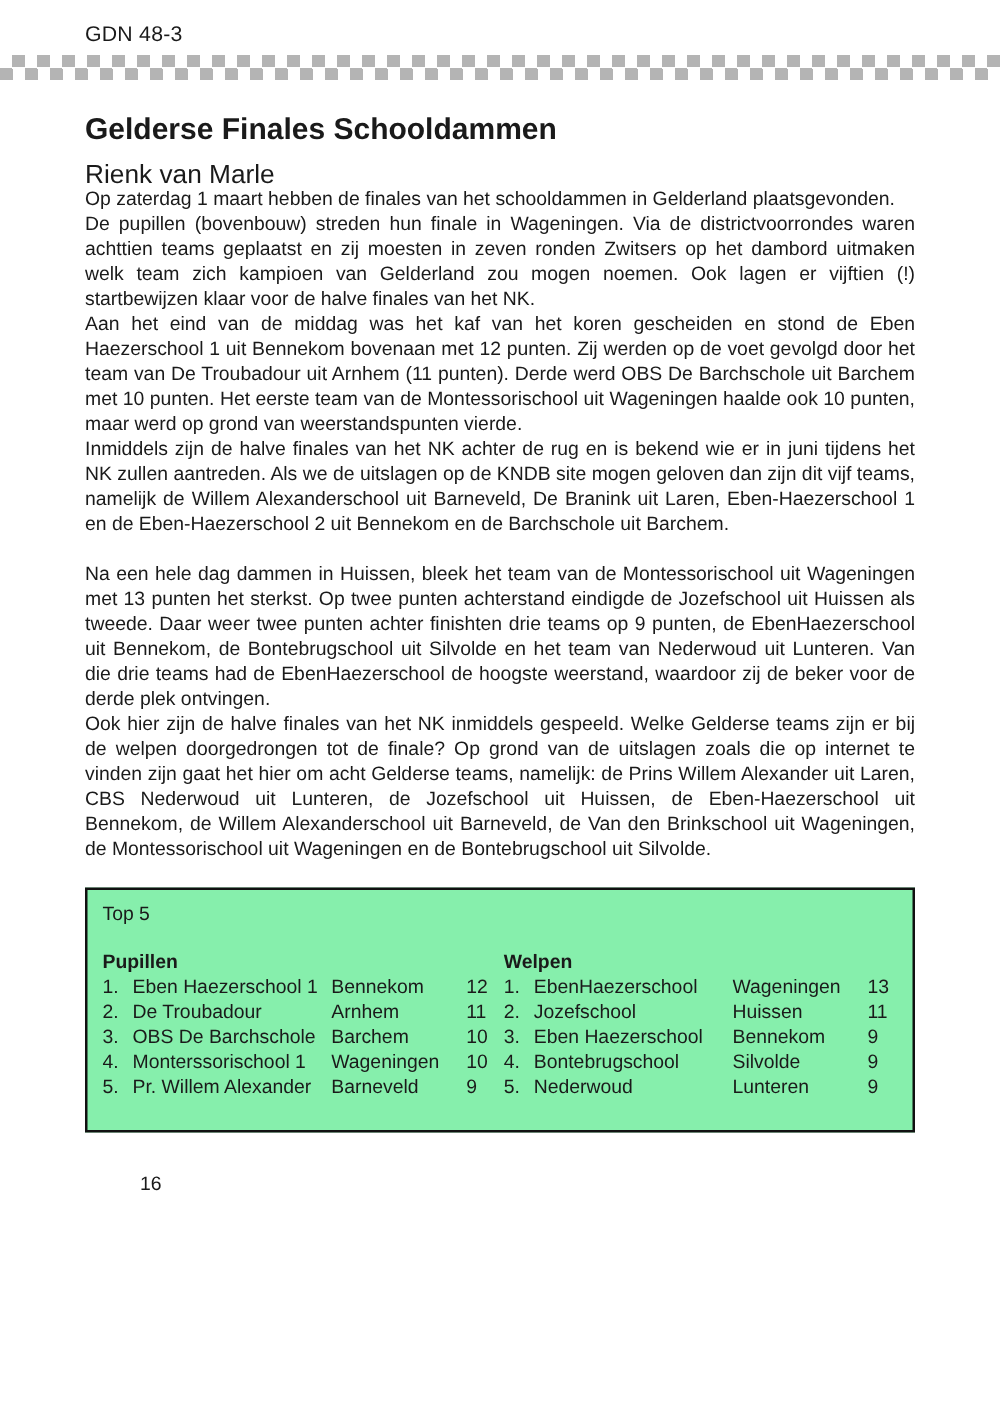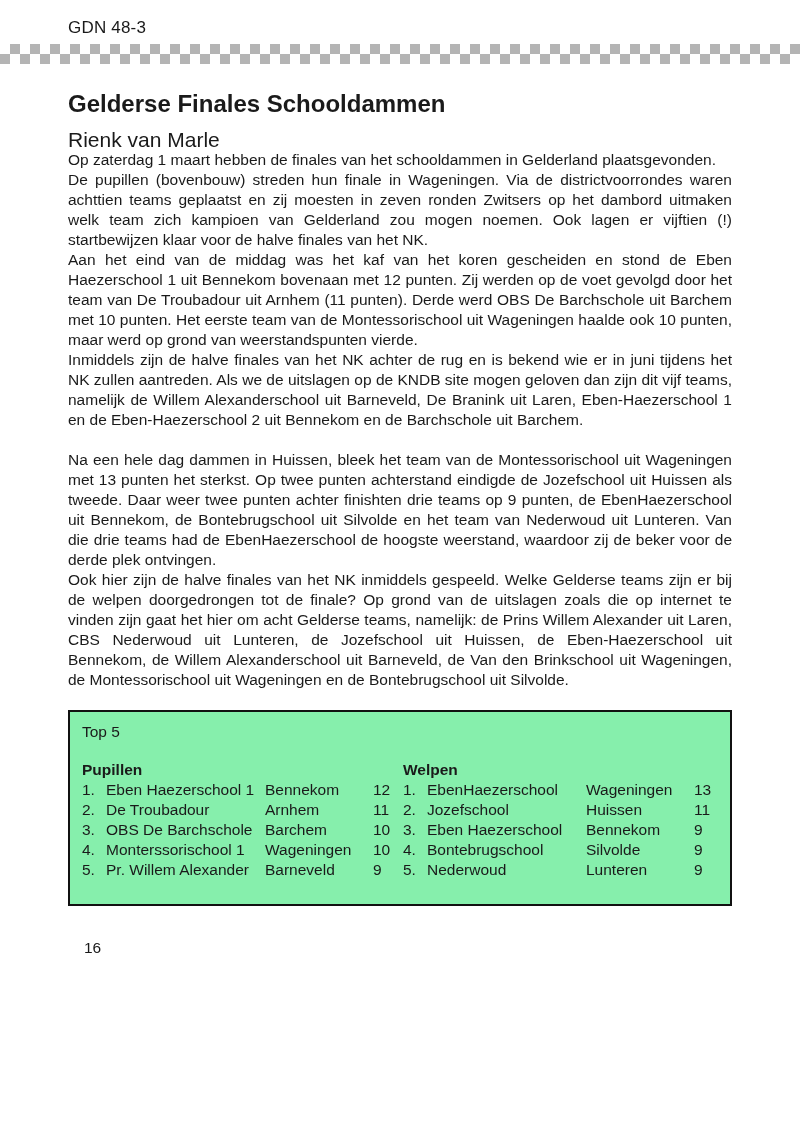--- a/index.html
+++ b/index.html
@@ -62,21 +62,21 @@
     align-content:start;
   }
   .col-header{
     grid-column:1 / -1;
     font-weight:bold;
   }
   .cell{white-space:nowrap;overflow:hidden;}
   .cell-points{text-align:left;}
   .page-footer{
     margin-top:32px;
-    padding-left:84px;
+    padding-left:112px;
     font-size:15.5px;line-height:20px;
   }
 </style>
 </head>
 <body>
 
 <div class="page">
 
   <div class="page-header">
     <span>GDN 48-3</span>

